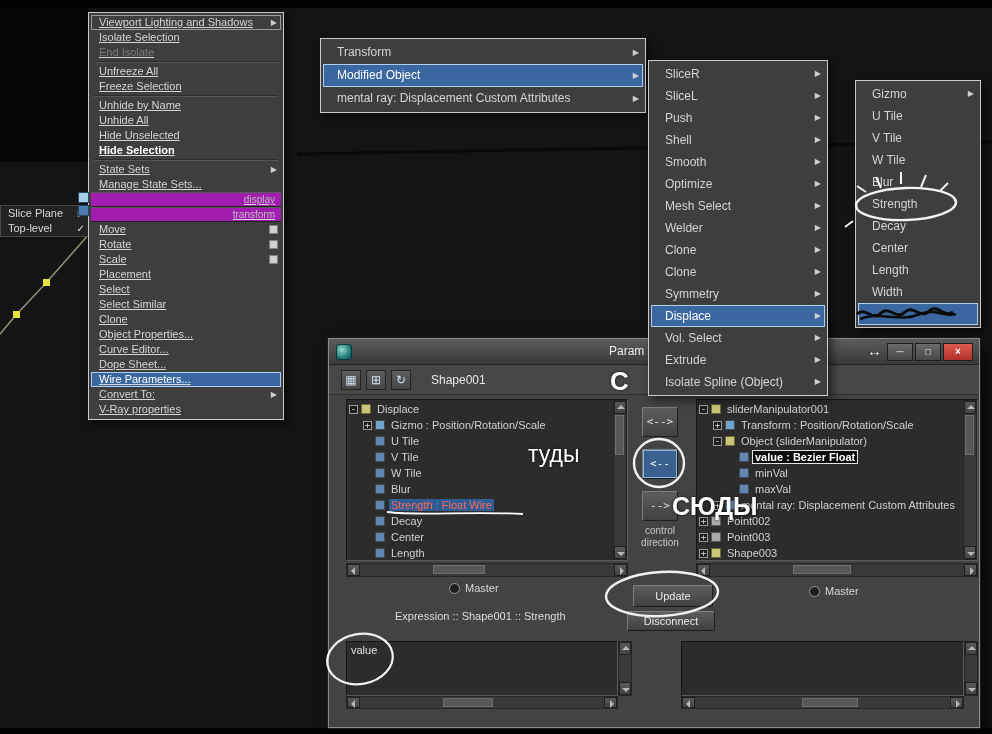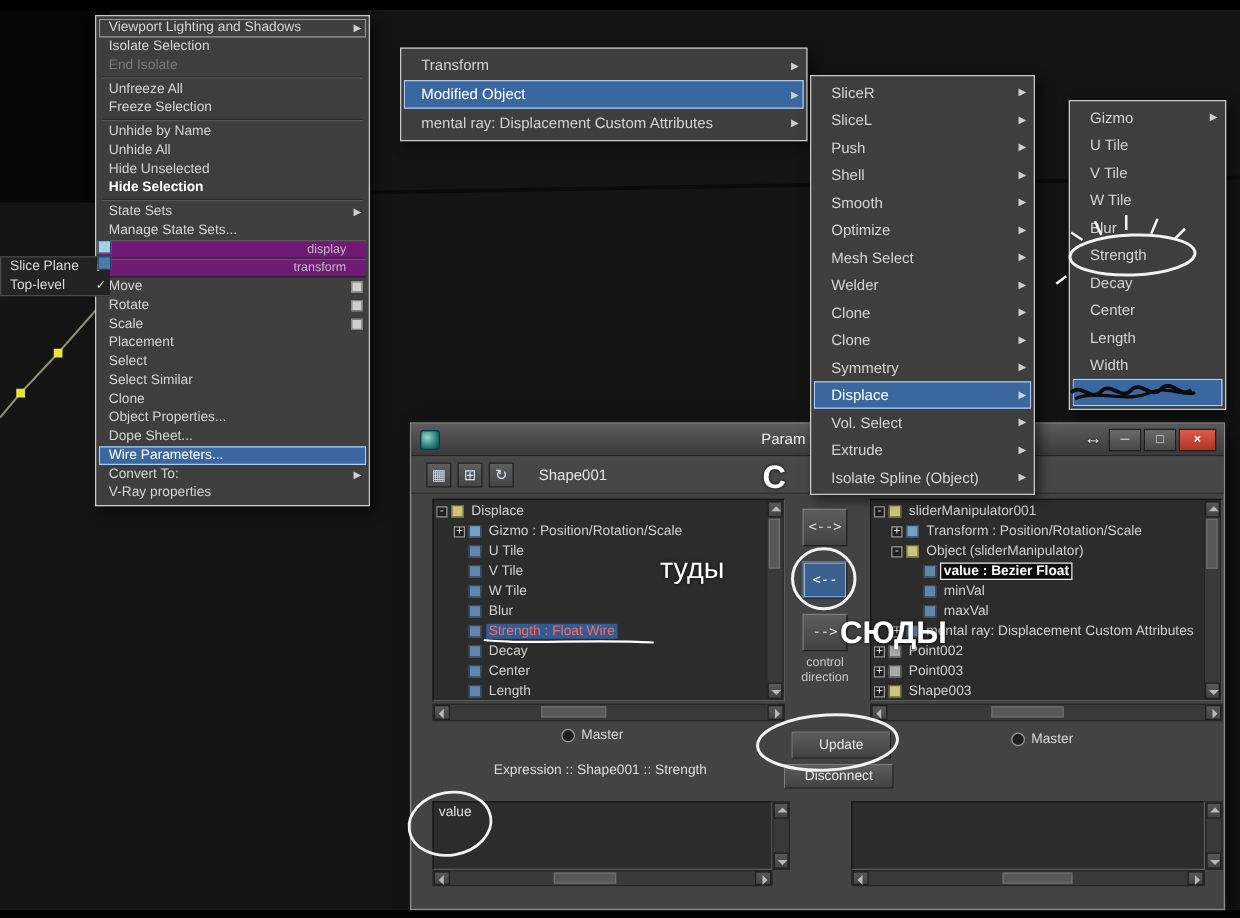--- a/index.html
+++ b/index.html
@@ -30,22 +30,22 @@
   .menu-item.sep::after{content:"";display:block;margin:1px 3px;border-top:1px solid #2b2b2b;border-bottom:1px solid #565656;}
   .mi-arrow{display:none;position:absolute;right:4px;top:0;height:100%;font-size:8px;color:#cfcfcf;
             align-items:center;}
   .has-arrow .mi-arrow{display:flex;}
   .mi-iconbox{display:none;position:absolute;right:3px;top:3px;width:9px;height:9px;
               background:#cfcfcf;border:1px solid #808080;box-sizing:border-box;}
   .has-icon .mi-iconbox{display:block;}
   .mi-check{position:absolute;right:3px;top:0;color:#e8e8e8;font-size:10px;}
   .mi-check:empty{display:none;}
 
-  .quad-header{height:13px;line-height:13px;background:#701a75;color:#bdbdbd;font-size:10px;
-               text-align:right;padding-right:16px;border-top:1px solid #5a5a5a;border-bottom:1px solid #222;}
+  .quad-header{height:13px;line-height:13px;background:#a21caf;color:#bdbdbd;font-size:10px;
+               text-align:right;padding-right:6px;border-top:1px solid #5a5a5a;border-bottom:1px solid #222;}
 
   #side-labels{left:0;top:161px;width:88px;z-index:20;background:#232323;border:1px solid #4a4a4a;border-right:none;margin-top:44px;}
   .side-item{position:relative;height:15px;line-height:15px;font-size:11px;color:#d8d8d8;
              padding:0 14px 0 7px;white-space:nowrap;}
 
   
   #dialog{left:328px;top:338px;width:652px;height:390px;background:#434343;
           border:1px solid #8a8a8a;box-shadow:0 0 0 1px #1c1c1c,7px 7px 16px rgba(0,0,0,.65);z-index:10;}
   #titlebar{left:0;top:0;width:100%;height:26px;background:linear-gradient(#5c5c5c,#3a3a3a);
             border-bottom:1px solid #242424;}
@@ -345,21 +345,21 @@
       <span class="sbb sbu"></span>
       <span class="sbb sbd"></span>
     </div>
     <div class="sb h" style="left:352px;top:357px;width:283px;height:13px;">
       <span class="sbb sbl"></span>
       <span class="sbb sbr"></span>
       <span class="sbt" style="left:120px;width:56px;"></span>
     </div>
   </div>
 
-  <div id="quad-menu" class="menu quad z20" style="left:76px;top:12px;width:220px;">
+  <div id="quad-menu" class="menu quad z20" style="left:88px;top:12px;width:196px;text-decoration:underline;">
     <div>
 
     <div class="menu-item boxed has-arrow">
           <span class="mi-label">Viewport Lighting and Shadows</span>
           
           <span class="mi-arrow">▶</span>
         </div>
         <div class="menu-item">
           <span class="mi-label">Isolate Selection</span>
           
@@ -467,20 +467,25 @@
           
           
         </div>
         <div class="menu-item">
           <span class="mi-label">Clone</span>
           
           
         </div>
         <div class="menu-item">
           <span class="mi-label">Object Properties...</span>
+          
+          
+        </div>
+        <div class="menu-item">
+          <span class="mi-label">Curve Editor...</span>
           
           
         </div>
         <div class="menu-item">
           <span class="mi-label">Dope Sheet...</span>
           
           
         </div>
         <div class="menu-item highlighted">
           <span class="mi-label">Wire Parameters...</span>

